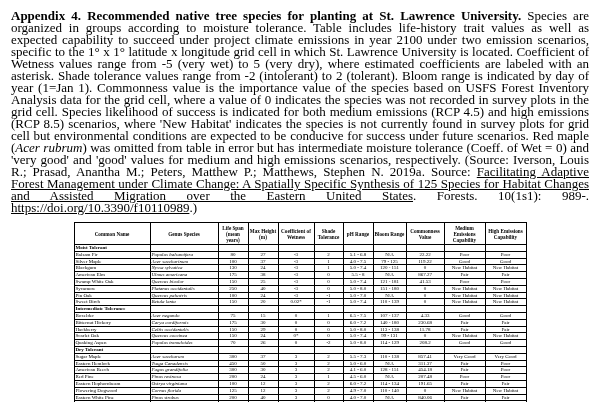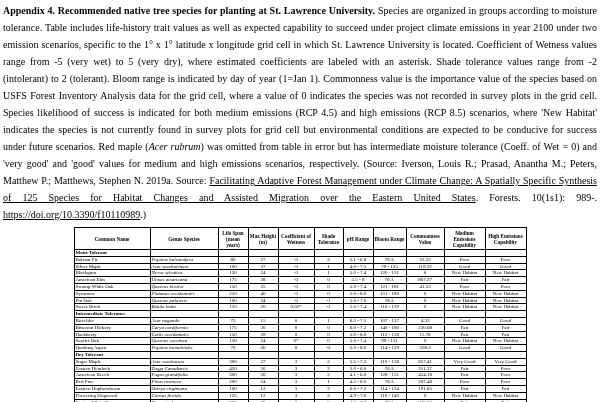--- a/index.html
+++ b/index.html
@@ -2,21 +2,21 @@
 <html><head>
 <meta charset="utf-8">
 <style>
   html,body { margin:0; padding:0; }
   body {
     width:600px; height:402px; background:#ffffff; overflow:hidden;
     font-family:"Liberation Serif", serif; color:#000;
   }
   .page { padding:2px 3px 0 3px; }
   .caption {
-    margin:0; font-size:10px; line-height:17px; text-align:justify;
+    margin:8px; font-size:13px; line-height:12px; text-align:justify;
     letter-spacing:0; word-spacing:0.2px;
   }
   .caption b { font-weight:bold; }
   .caption .it { font-style:italic; }
   .caption .u { text-decoration:underline; }
   table.species {
     border-collapse:collapse; table-layout:fixed;
     width:452px; margin:4px auto 0 auto;
     font-size:5px; line-height:5.8px;
   }

